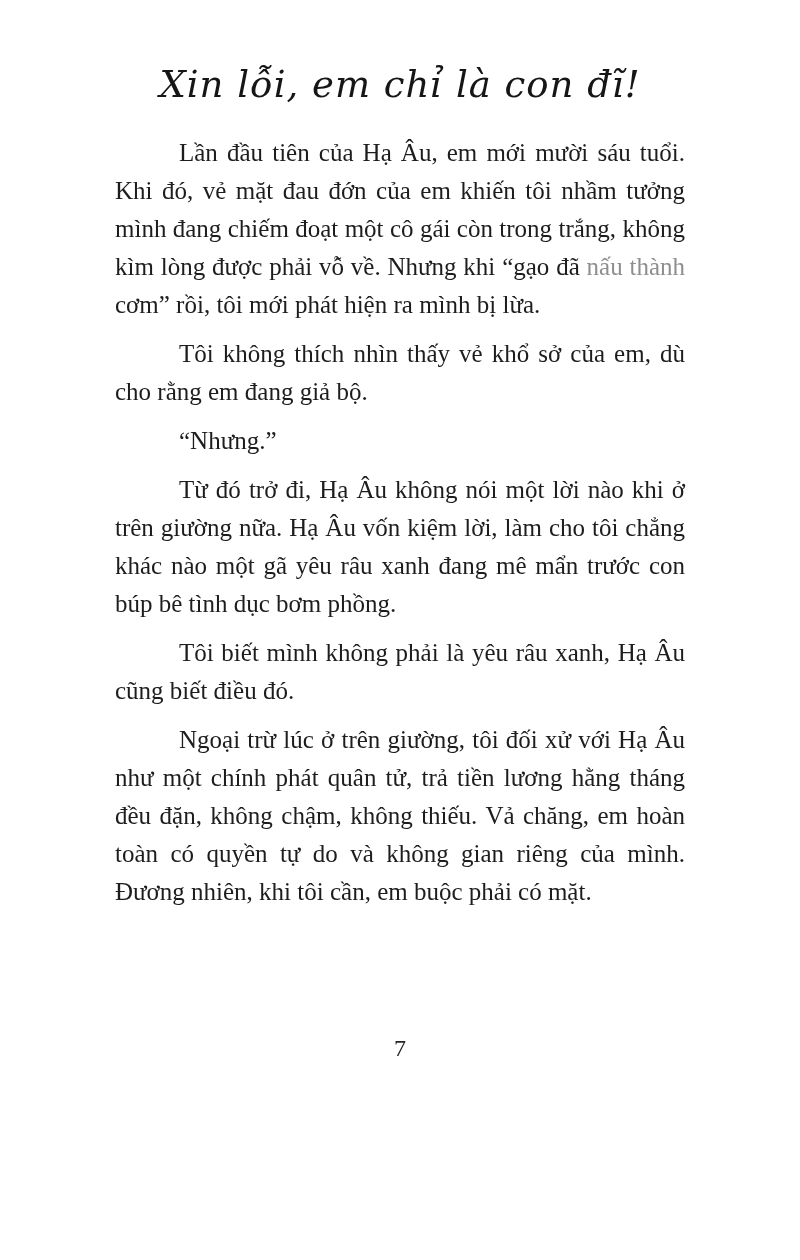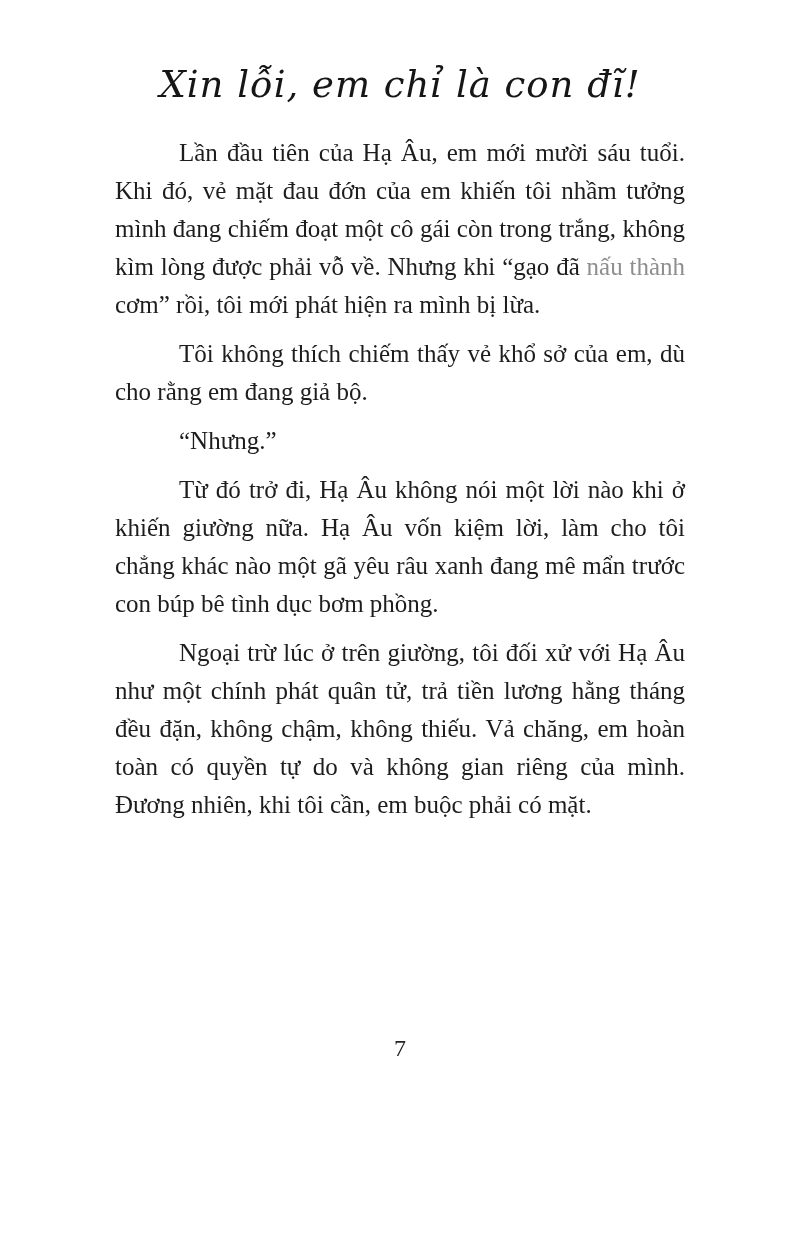--- a/index.html
+++ b/index.html
@@ -53,29 +53,30 @@
 <body>
 
 <div class="page">
 
   <div class="chapter-title">Xin lỗi, em chỉ là con đĩ!</div>
 
   <div class="text-block">
 
     <p><span>Lần đầu tiên của Hạ Âu, em mới mười sáu tuổi. Khi đó, vẻ mặt đau đớn của em khiến tôi nhầm tưởng mình đang chiếm đoạt một cô gái còn trong trắng, không kìm lòng được phải vỗ về. Nhưng khi “gạo đã </span><span class="faded">nấu thành</span><span> cơm” rồi, tôi mới phát hiện ra mình bị lừa.</span></p>
 
-    <p>Tôi không thích chiếm thấy vẻ khổ sở của em, dù cho rằng em đang giả bộ.</p>
+    <p>Tôi không thích nhìn thấy vẻ khổ sở của em, dù cho rằng em đang giả bộ.</p>
 
 
     <p>“Nhưng.”</p>
 
 
 
-    <p>Từ đó trở đi, Hạ Âu không nói một lời nào khi ở khiến giường nữa. Hạ Âu vốn kiệm lời, làm cho tôi chẳng khác nào một gã yêu râu xanh đang mê mẩn trước con búp bê tình dục bơm phồng.</p>
+    <p>Từ đó trở đi, Hạ Âu không nói một lời nào khi ở trên giường nữa. Hạ Âu vốn kiệm lời, làm cho tôi chẳng khác nào một gã yêu râu xanh đang mê mẩn trước con búp bê tình dục bơm phồng.</p>
 
+    <p>Tôi biết mình không phải là yêu râu xanh, Hạ Âu cũng biết điều đó.</p>
 
     <p>Ngoại trừ lúc ở trên giường, tôi đối xử với Hạ Âu như một chính phát quân tử, trả tiền lương hằng tháng đều đặn, không chậm, không thiếu. Vả chăng, em hoàn toàn có quyền tự do và không gian riêng của mình. Đương nhiên, khi tôi cần, em buộc phải có mặt.</p>
 
   </div>
 
   <div class="page-number">7</div>
 
 </div>
 
 </body></html>

